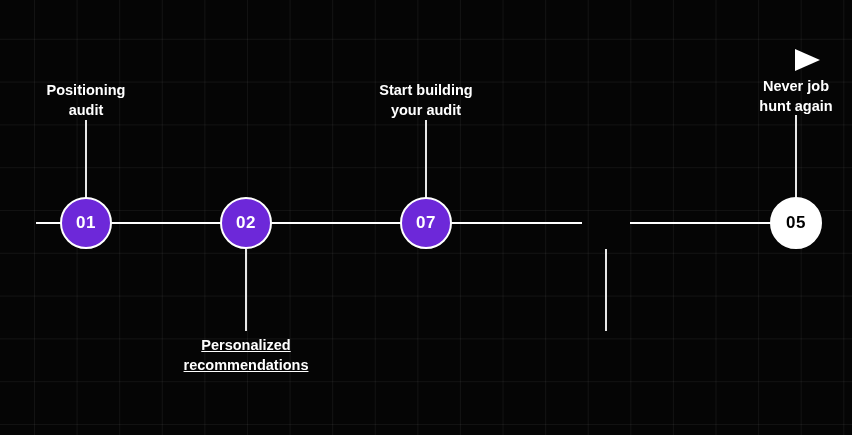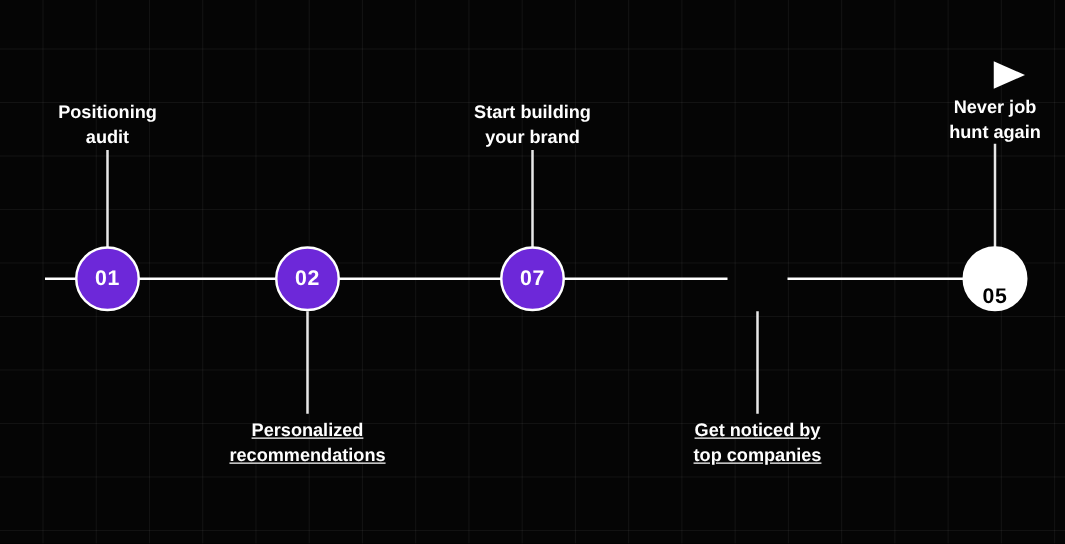--- a/index.html
+++ b/index.html
@@ -115,28 +115,26 @@
 
   <div class="node outline" style="left:60px;  top:197px;">
     <span>01</span>
   </div>
   <div class="node outline" style="left:220px; top:197px;">
     <span>02</span>
   </div>
   <div class="node outline" style="left:400px; top:197px;">
     <span>07</span>
   </div>
-  <div class="node filled" style="left:770px; top:197px;align-items:flex-end;">
+  <div class="node filled" style="left:770px; top:197px;">
     <span>05</span>
   </div>
 
   <div class="label above" style="left:86px;  top:80px;">Positioning
 audit</div>
   <div class="label below" style="left:246px; top:335px;">Personalized
 recommendations</div>
   <div class="label above" style="left:426px; top:80px;">Start building
-your brand</div>
-  <div class="label below" style="left:606px; top:335px;">Get noticed by
-top companies</div>
+your audit</div>
   <div class="label above" style="left:796px; top:76px;">Never job
 hunt again</div>
 
 </div>
 
 </body></html>

